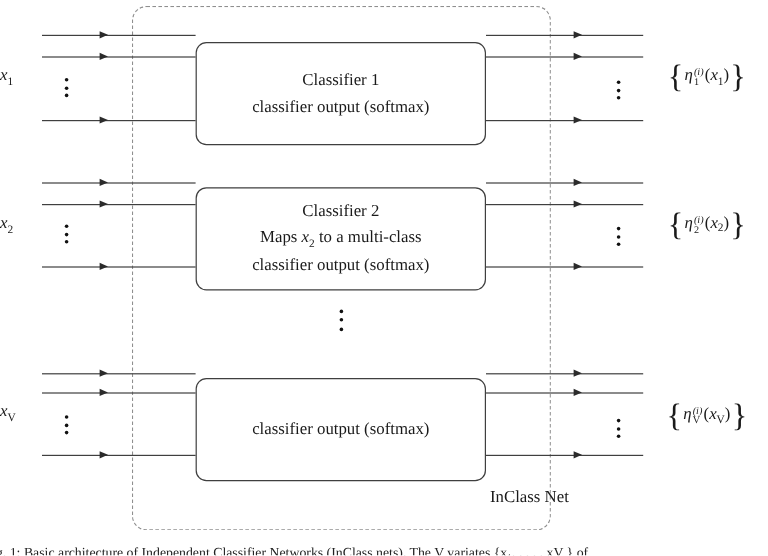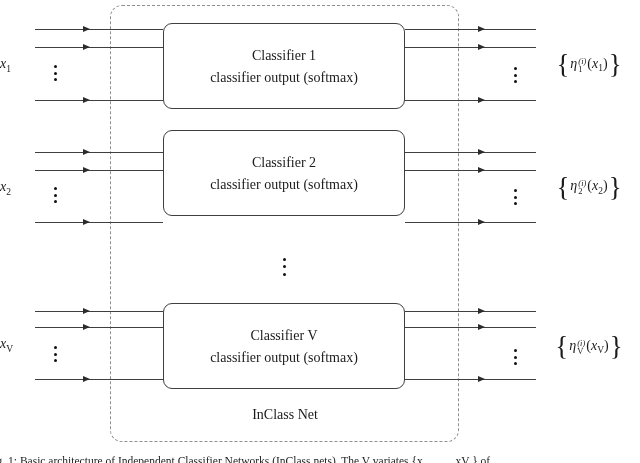--- a/index.html
+++ b/index.html
@@ -14,21 +14,21 @@
     border-left:7.5px solid #2b2b2b;
   }
   .dashedbox {
     position:absolute; left:110px; top:5px; width:349px; height:437px;
     border:1.6px dashed #8f8f8f; border-radius:12px; box-sizing:border-box;
   }
   .clsbox {
     position:absolute; left:163px; width:242px; height:86px; box-sizing:border-box;
     background:#ffffff; border:1.2px solid #3f3f3f; border-radius:9px;
     display:flex; flex-direction:column; align-items:center; justify-content:center;
-    text-align:center; font-size:14px; line-height:21px;
+    text-align:center; font-size:14px; line-height:21px;margin-top:12px;
   }
   .boxtitle { margin-bottom:1px; }
   .mi { font-style:italic; }
   .vsub { font-size:9.5px; position:relative; top:3.5px; }
   .invar {
     position:absolute; left:0; width:30px; 
     transform:translateY(-50%); font-size:14px;
   }
   .vdots { position:absolute; display:flex; flex-direction:column; align-items:center; gap:3.6px; }
   .vdots i { display:block; width:3px; height:3px; border-radius:50%; background:#111; }
@@ -39,21 +39,21 @@
     display:flex; align-items:center; justify-content:center; font-size:14px;
   }
   .brace { font-size:27px; line-height:0.9; margin:0 1px; font-weight:400; }
   .mathcore { display:inline; white-space:nowrap; }
   .supsub {
     display:inline-flex; flex-direction:column; align-items:flex-start;
     font-size:8.5px; line-height:8px; vertical-align:middle; margin:0 1px 0 1px;
   }
   .ss-sup { font-style:italic; }
   .innerlabel {
-    position:absolute; left:110px; width:350px; top:407px; text-align:center; font-size:14px;
+    position:absolute; left:124px; width:350px; top:407px; text-align:right; font-size:14px;
   }
   .caption {
     position:absolute; left:-13px; top:455px; width:700px;
     font-size:11.5px; white-space:nowrap; color:#222;
   }
 </style>
 </head>
 <body>
 
 <div id="screen">
@@ -107,22 +107,23 @@
   <div class="hline" style="left:35px;top:221.5px;width:128px"></div>
   <div class="arrow" style="left:83px;top:218.8px"></div>
 
   <div class="invar" style="top:187px"><span class="mi">x</span><span class="vsub">2</span></div>
   <div class="vdots" style="left:53.5px;top:187px">
       <i></i>
       <i></i>
       <i></i>
     </div>
 
-  <div class="clsbox" style="top:130px">
+  <div class="clsbox" style="top:144px">
     <div class="boxtitle">Classifier 2</div>
+    <div><span>Maps </span><span class="mi">x</span><span class="vsub">2</span><span> to a multi-class</span></div>
     <div>classifier output (softmax)</div>
   </div>
 
   <div class="hline" style="left:405px;top:151.5px;width:131px"></div>
   <div class="arrow" style="left:477.5px;top:148.8px"></div>
   <div class="hline" style="left:405px;top:169.5px;width:131px"></div>
   <div class="arrow" style="left:477.5px;top:166.8px"></div>
   <div class="hline" style="left:405px;top:221.5px;width:131px"></div>
   <div class="arrow" style="left:477.5px;top:218.8px"></div>
   <div class="vdots" style="left:513.5px;top:189px">
@@ -154,21 +155,20 @@
   <div class="arrow" style="left:83px;top:375.8px"></div>
 
   <div class="invar" style="top:344px"><span class="mi">x</span><span class="vsub">V</span></div>
   <div class="vdots" style="left:53.5px;top:346px">
       <i></i>
       <i></i>
       <i></i>
     </div>
 
   <div class="clsbox" style="top:303px">
-    <div class="boxtitle"><span>Classifier V</span></div>
     <div>classifier output (softmax)</div>
   </div>
 
   <div class="hline" style="left:405px;top:310.5px;width:131px"></div>
   <div class="arrow" style="left:477.5px;top:307.8px"></div>
   <div class="hline" style="left:405px;top:326.5px;width:131px"></div>
   <div class="arrow" style="left:477.5px;top:323.8px"></div>
   <div class="hline" style="left:405px;top:378.5px;width:131px"></div>
   <div class="arrow" style="left:477.5px;top:375.8px"></div>
   <div class="vdots" style="left:513.5px;top:349px">

